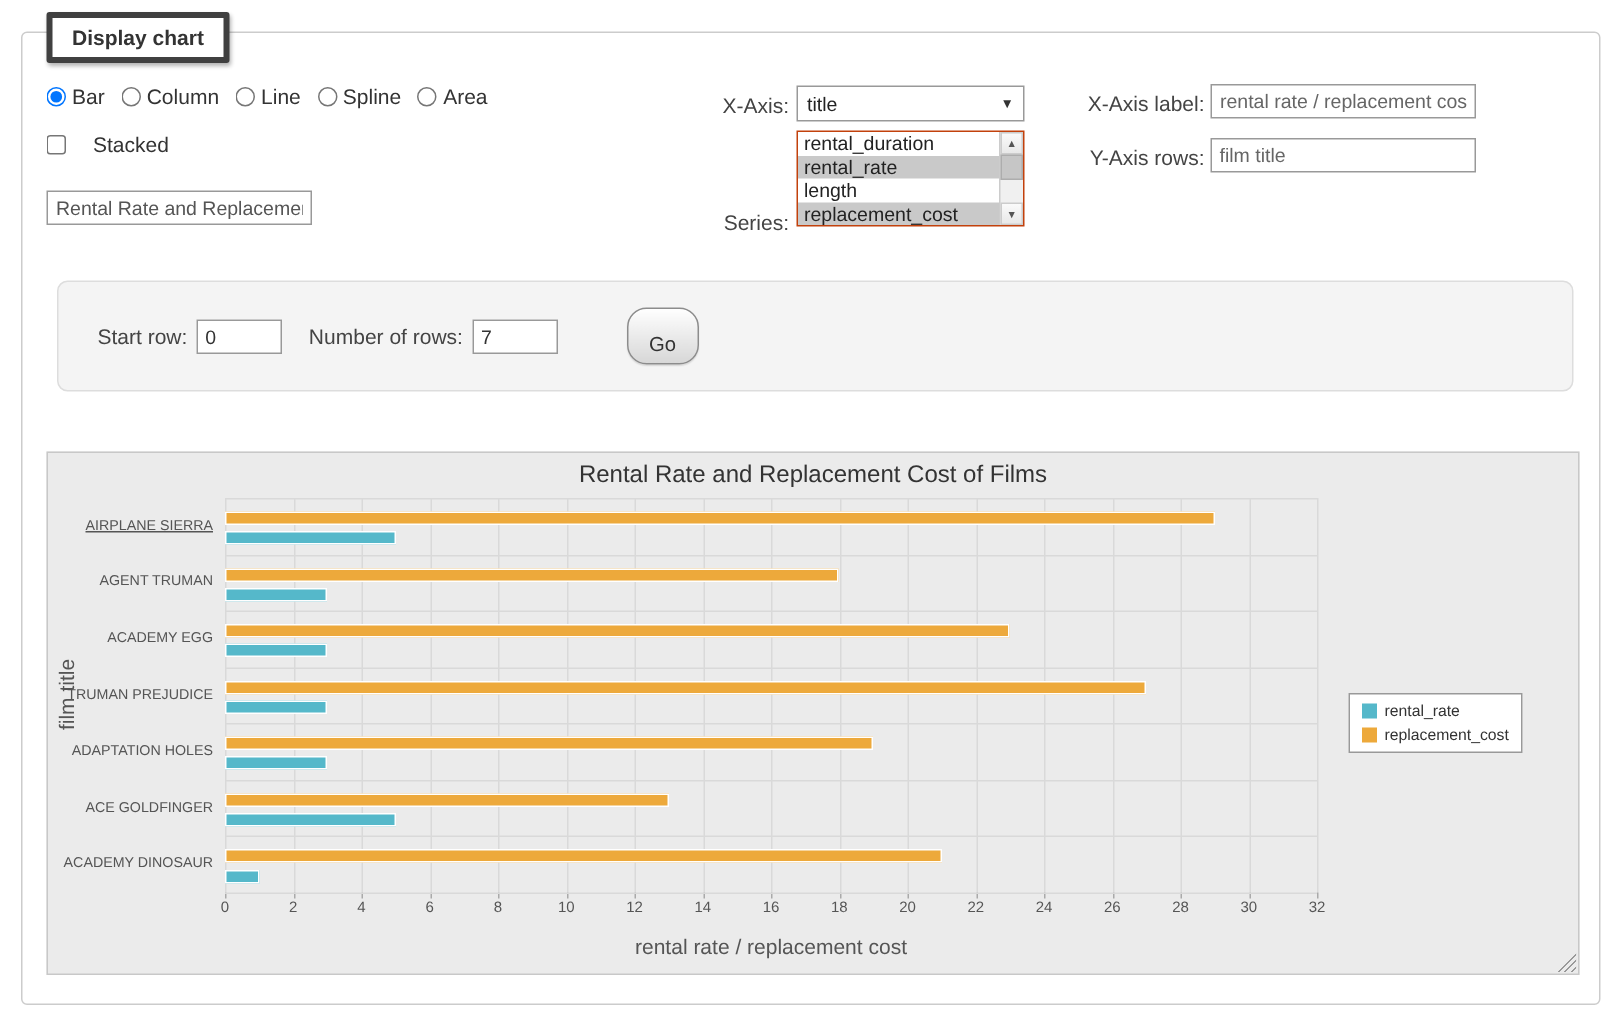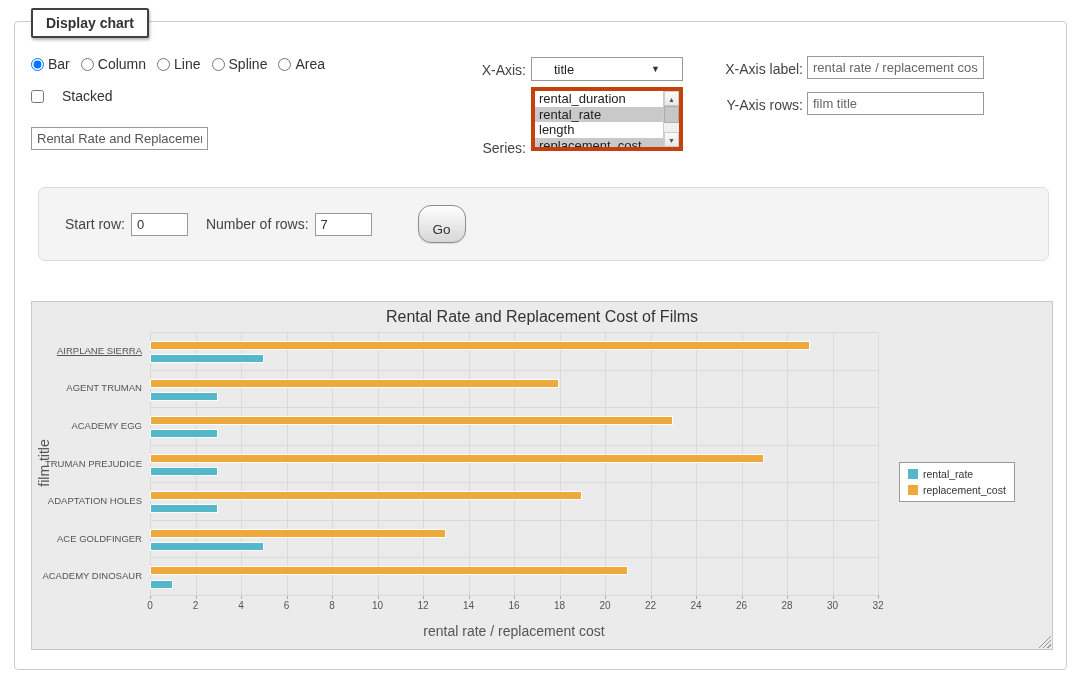--- a/index.html
+++ b/index.html
@@ -8,40 +8,40 @@
     position:relative; width:1081px; height:681px; background:#fff;
     font-family:"Liberation Sans","DejaVu Sans",sans-serif; overflow:hidden;
     color:#333;
   }
   .fieldset {
     position:absolute; left:14px; top:21px; width:1053px; height:649px;
     border:1px solid #ccc; border-radius:4px;
   }
   .fieldset-legend {
     position:absolute; left:16px; top:-14px; background:#fff;
-    border:2px solid #404040; border-radius:2px; padding:5px 13px;
+    border:4px solid #404040; border-radius:2px; padding:5px 13px;
     font-size:14px; font-weight:bold; color:#333;
     box-shadow:1px 2px 3px rgba(0,0,0,.3);
   }
   .radio-row { position:absolute; left:16px; top:34px; display:flex; gap:11px; align-items:center; font-size:14px; color:#333; }
   .radio-item { display:flex; align-items:center; gap:4px; }
   .radio-item input { margin:0; }
   .stacked-row { position:absolute; left:16px; top:66px; display:flex; align-items:center; gap:18px; font-size:14px; color:#333; }
   .stacked-row input { margin:0; }
   .title-input { position:absolute; left:16px; top:105px; width:177px; height:23px; border:1px solid #999; font-size:13px; padding:2px 5px; color:#555; font-family:inherit; }
 
   .fld-label { position:absolute; font-size:14px; color:#444; text-align:right; }
   .select {
     position:absolute; left:516px; top:35px; width:152px; height:24px;
     border:1px solid #999; background:#fff; display:flex; align-items:center;
-    justify-content:space-between; padding:0 22px; font-size:13px; color:#222; cursor:default;
+    justify-content:space-between; padding:0 6px; font-size:13px; color:#222; cursor:default;
   }
   .sel-arrow { font-size:9px; color:#333; }
 
-  .listbox { position:absolute; left:516px; top:65px; width:152px; height:64px; border:4px solid #c2410c; background:#fff; }
+  .listbox { position:absolute; left:516px; top:65px; width:152px; height:64px; border:1px solid #c2410c; background:#fff; }
   .lb-items { position:absolute; left:0; top:0; bottom:0; right:16px; overflow:hidden; font-size:13px; }
   .lb-item { height:15.5px; line-height:15.5px; padding:0 4px; color:#222; white-space:nowrap; }
   .lb-item.sel { background:#c9c9c9; }
   .lb-scroll { position:absolute; top:0; right:0; width:16px; height:100%; background:#f0f0f0; border-left:1px solid #ccc; }
   .lb-btn { position:absolute; left:0; width:100%; height:15px; font-size:7px; color:#555; text-align:center; line-height:15px; background:linear-gradient(#fafafa,#e8e8e8); border:1px solid #ccc; }
   .lb-btn.up { top:0; } .lb-btn.down { bottom:0; }
   .lb-thumb { position:absolute; top:15px; left:0; width:100%; height:17px; background:#c6c6c6; border:1px solid #adadad; }
 
   .input-text { position:absolute; height:23px; border:1px solid #999; font-size:13px; padding:2px 5px; color:#666; font-family:inherit; }
 

